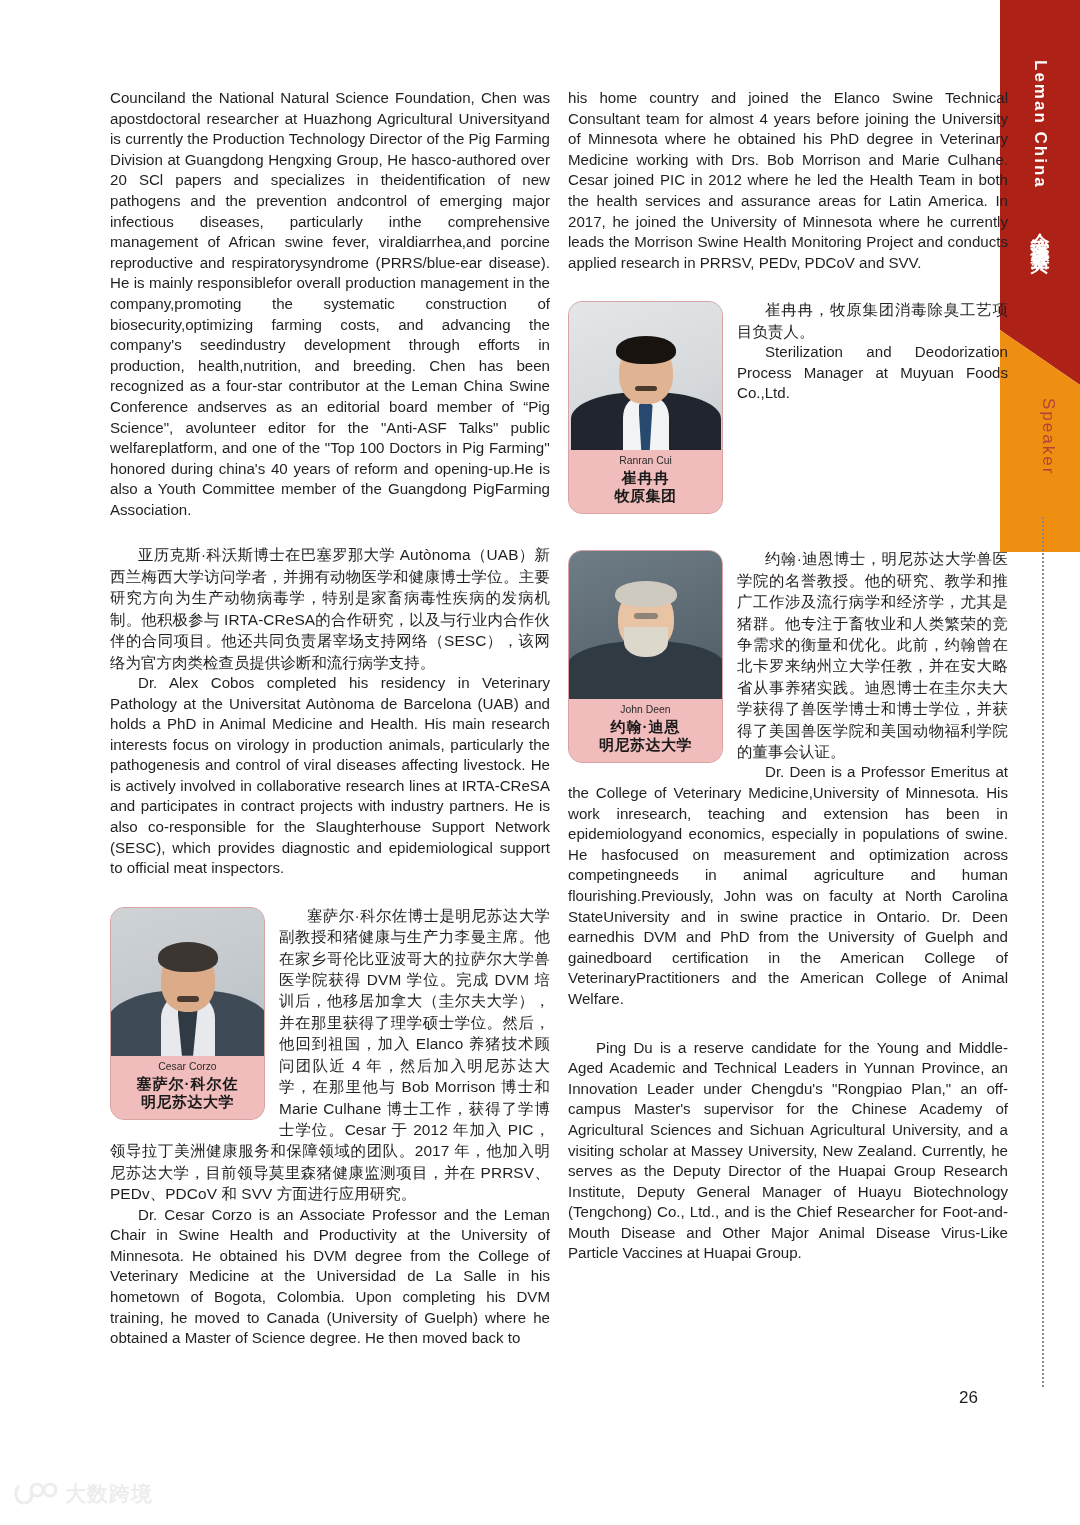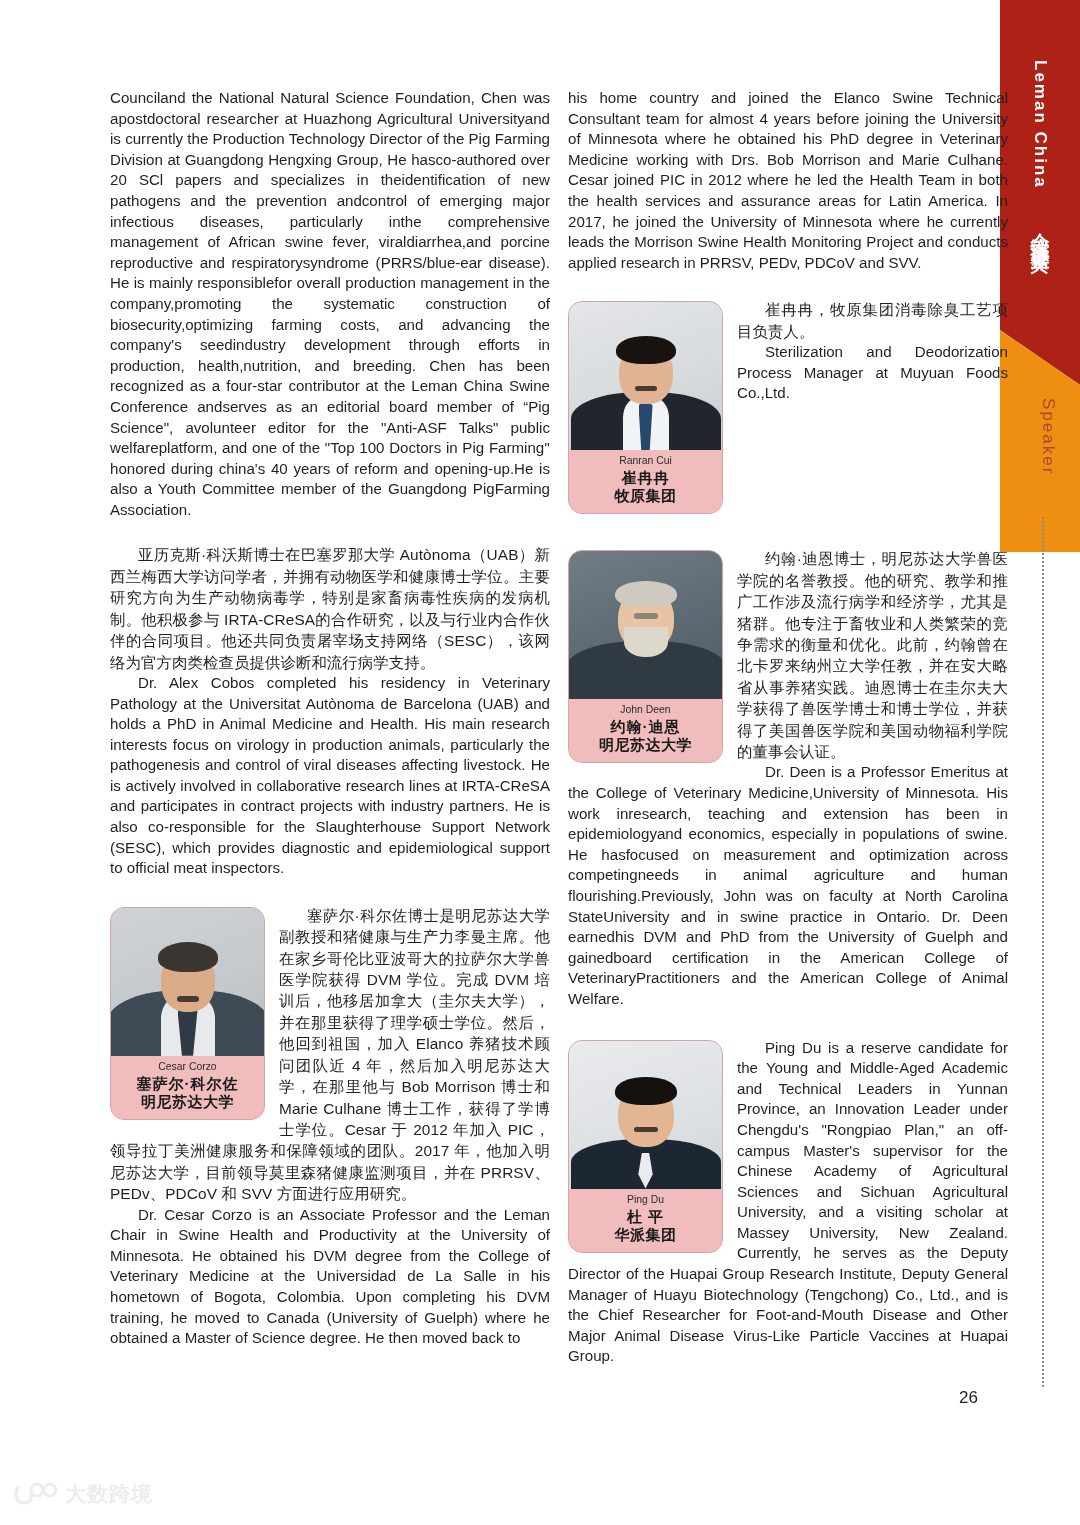--- a/index.html
+++ b/index.html
@@ -226,37 +226,20 @@
           <div class="cn2">明尼苏达大学</div>
         </div>
       </div>
 
       <p class="body cn indent">约翰·迪恩博士，明尼苏达大学兽医学院的名誉教授。他的研究、教学和推广工作涉及流行病学和经济学，尤其是猪群。他专注于畜牧业和人类繁荣的竞争需求的衡量和优化。此前，约翰曾在北卡罗来纳州立大学任教，并在安大略省从事养猪实践。迪恩博士在圭尔夫大学获得了兽医学博士和博士学位，并获得了美国兽医学院和美国动物福利学院的董事会认证。</p>
       <p class="body indent">Dr. Deen is a Professor Emeritus at the College of Veterinary Medicine,University of Minnesota. His work inresearch, teaching and extension has been in epidemiologyand economics, especially in populations of swine. He hasfocused on measurement and optimization across competingneeds in animal agriculture and human flourishing.Previously, John was on faculty at North Carolina StateUniversity and in swine practice in Ontario. Dr. Deen earnedhis DVM and PhD from the University of Guelph and gainedboard certification in the American College of VeterinaryPractitioners and the American College of Animal Welfare.</p>
       <div class="clear"></div>
     </div>
 
     <div style="margin-top:28px;">
-      <div class="photo-card float-left">
-        <div class="ph">
-          <div class="face">
-            <div class="f-bg" style="background:linear-gradient(160deg,#e9ebed 0%,#dde0e3 60%,#d0d4d8 100%);"></div>
-            <div class="f-body" style="width:150px;height:50px;bottom:0;background:#1d2733;"></div>
-            <div class="f-shirt" style="width:36px;height:36px;bottom:0;background:#e9ebee;clip-path:polygon(40% 0,60% 0,70% 60%,50% 100%,30% 60%);"></div>
-            <div class="f-head" style="width:56px;height:64px;top:42px;background:#e3b693;"></div>
-            <div class="f-hair" style="width:62px;height:28px;top:36px;background:#14100d;"></div>
-            <div style="position:absolute;left:50%;transform:translateX(-50%);top:86px;width:24px;height:5px;background:#4a3a2c;border-radius:3px;"></div>
-          </div>
-        </div>
-        <div class="cap">
-          <div class="en">Ping Du</div>
-          <div class="cn1">杜 平</div>
-          <div class="cn2">华派集团</div>
-        </div>
-      </div>
 
       <p class="body indent">Ping Du is a reserve candidate for the Young and Middle-Aged Academic and Technical Leaders in Yunnan Province, an Innovation Leader under Chengdu's "Rongpiao Plan," an off-campus Master's supervisor for the Chinese Academy of Agricultural Sciences and Sichuan Agricultural University, and a visiting scholar at Massey University, New Zealand. Currently, he serves as the Deputy Director of the Huapai Group Research Institute, Deputy General Manager of Huayu Biotechnology (Tengchong) Co., Ltd., and is the Chief Researcher for Foot-and-Mouth Disease and Other Major Animal Disease Virus-Like Particle Vaccines at Huapai Group.</p>
       <div class="clear"></div>
     </div>
   </div>
 
   <div id="page-number">26</div>
 </div>
 
 <div id="watermark">

